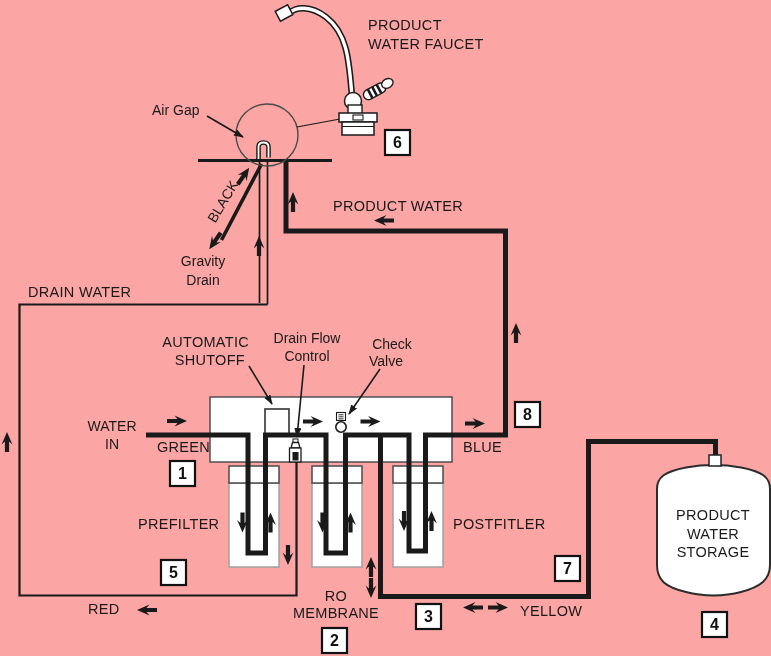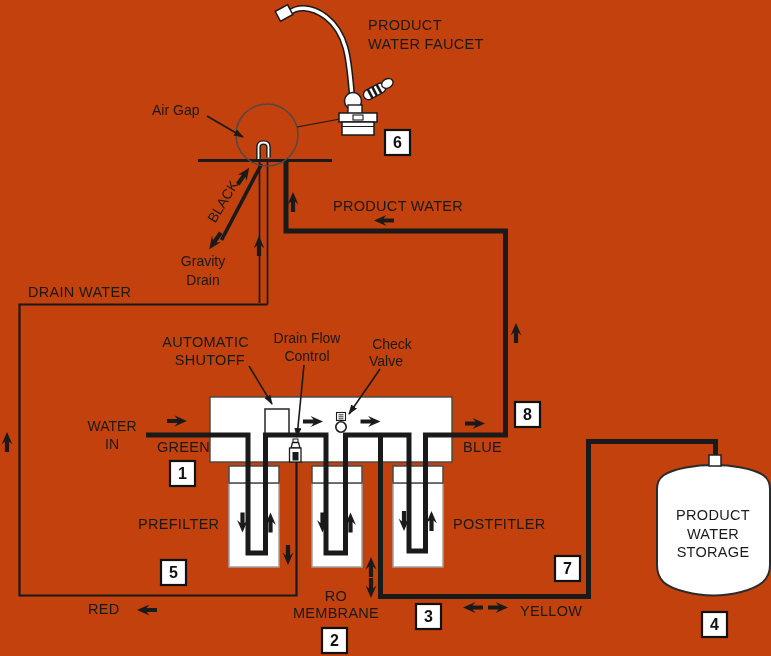--- a/index.html
+++ b/index.html
@@ -1,16 +1,16 @@
 <!DOCTYPE html>
 <html><head>
 <meta charset="utf-8">
 <style>
   html,body{margin:0;padding:0;background:#fff;}
-  .stage{position:relative;width:771px;height:656px;background:#c2410c;overflow:hidden;}
+  .stage{position:relative;width:771px;height:656px;background:#fca5a5;overflow:hidden;}
   svg{display:block;}
   .lbl{font-family:"Liberation Sans",sans-serif;font-size:14.5px;fill:#1a1a1a;letter-spacing:.3px;}
   .lbl2{font-family:"Liberation Sans",sans-serif;font-size:14px;fill:#1a1a1a;}
   .num{font-family:"Liberation Sans",sans-serif;font-size:16px;font-weight:bold;fill:#111;}
   .pipe{stroke:#1a1a1a;stroke-width:5;fill:none;stroke-linejoin:miter;}
   .thin{stroke:#1a1a1a;fill:none;}
   .dart{fill:#1a1a1a;}
   .box{fill:#fff;stroke:#111;stroke-width:2.2;}
 </style>
 </head>

